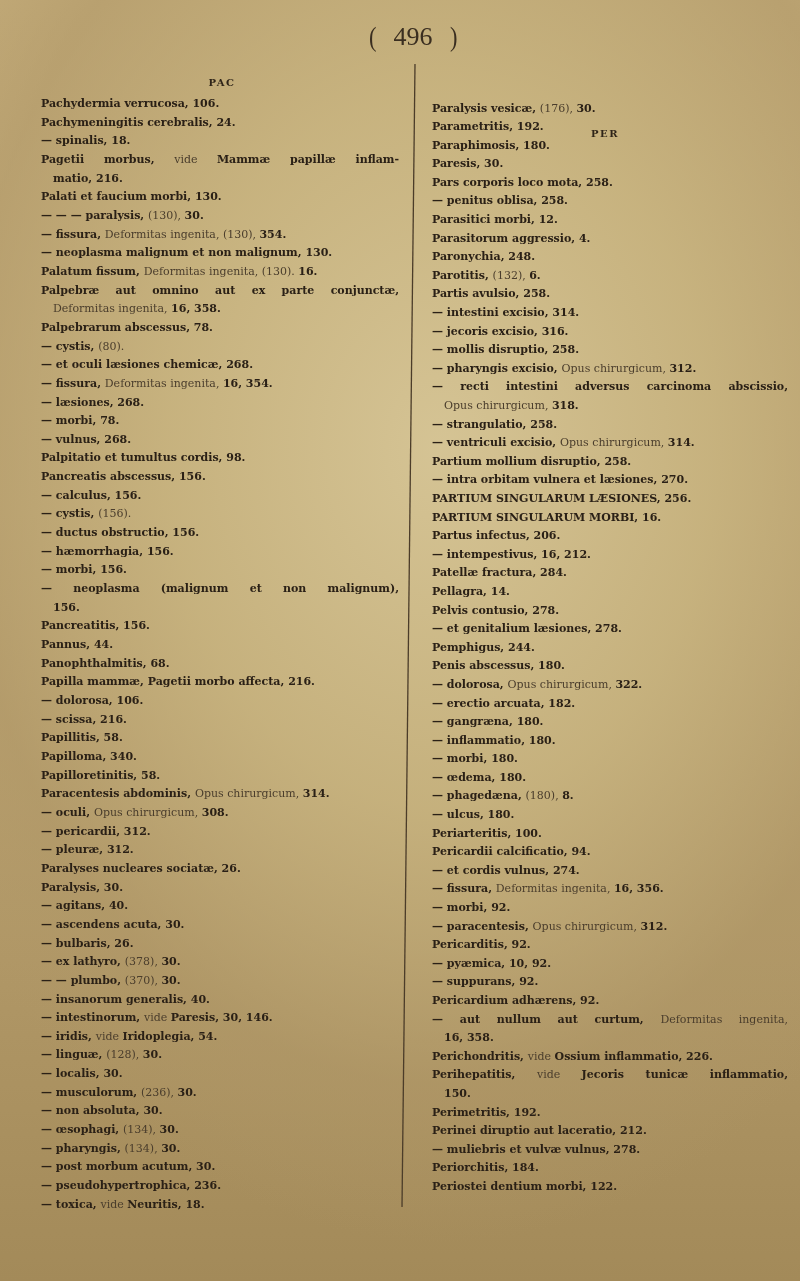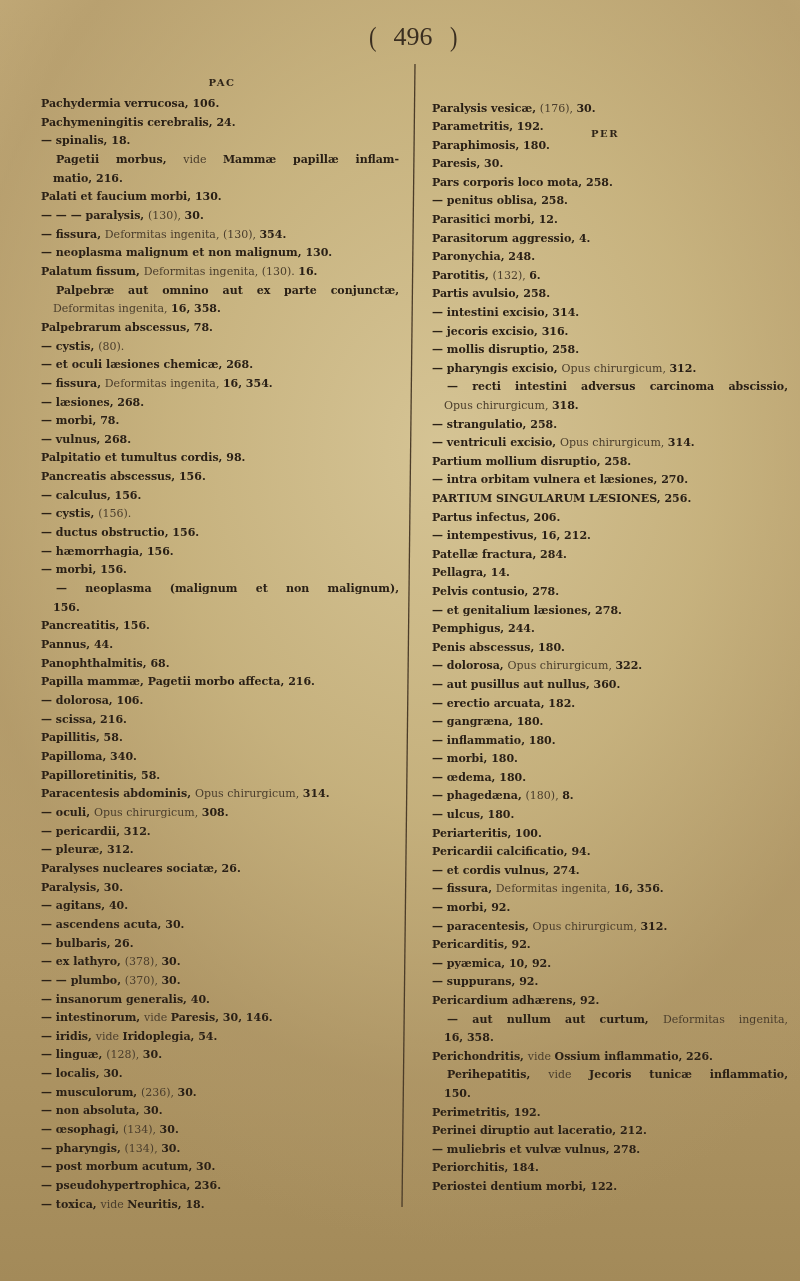--- a/index.html
+++ b/index.html
@@ -26,21 +26,21 @@
     .divider { position: absolute; left: 0; top: 0; width: 800px; height: 1281px; pointer-events: none; }
     .column {
       position: absolute;
       font-family: "DejaVu Serif", serif; font-size: 11px; color: #2a2016;
     }
     .column.left { left: 41px; top: 95px; width: 358px; }
     .column.right { left: 432px; top: 99.5px; width: 356px; }
     .column.left .line { height: 18.66px; line-height: 18.66px; }
     .column.right .line { height: 18.6px; line-height: 18.6px; }
     .line { white-space: nowrap; overflow: visible; }
-    .line.justify { white-space: normal; text-align: justify; text-align-last: justify; overflow: hidden; margin-left: 15px; }
+    .line.justify { white-space: normal; text-align: justify; text-align-last: justify; overflow: hidden; }
     .line.continuation { padding-left: 12px; }
     .bold { font-weight: bold; color: #2a2016; }
     .light { font-weight: normal; color: #4a3d2c; }
   </style>
 </head>
 <body>
 
 <div class="page">
 
   <div class="page-number">
@@ -134,30 +134,30 @@
       <div class="line subentry"><span class="bold">— jecoris excisio, 316.</span></div>
       <div class="line subentry"><span class="bold">— mollis disruptio, 258.</span></div>
       <div class="line subentry"><span class="bold">— pharyngis excisio, </span><span class="light">Opus chirurgicum, </span><span class="bold">312.</span></div>
       <div class="line subentry justify"><span class="bold">— recti intestini adversus carcinoma abscissio,</span></div>
       <div class="line continuation"><span class="light">Opus chirurgicum, </span><span class="bold">318.</span></div>
       <div class="line subentry"><span class="bold">— strangulatio, 258.</span></div>
       <div class="line subentry"><span class="bold">— ventriculi excisio, </span><span class="light">Opus chirurgicum, </span><span class="bold">314.</span></div>
       <div class="line entry"><span class="bold">Partium mollium disruptio, 258.</span></div>
       <div class="line subentry"><span class="bold">— intra orbitam vulnera et læsiones, 270.</span></div>
       <div class="line entry"><span class="bold">PARTIUM SINGULARUM LÆSIONES, 256.</span></div>
+      <div class="line entry"><span class="bold">PARTIUM SINGULARUM MORBI, 16.</span></div>
       <div class="line entry"><span class="bold">Partus infectus, 206.</span></div>
       <div class="line subentry"><span class="bold">— intempestivus, 16, 212.</span></div>
       <div class="line entry"><span class="bold">Patellæ fractura, 284.</span></div>
       <div class="line entry"><span class="bold">Pellagra, 14.</span></div>
       <div class="line entry"><span class="bold">Pelvis contusio, 278.</span></div>
       <div class="line subentry"><span class="bold">— et genitalium læsiones, 278.</span></div>
       <div class="line entry"><span class="bold">Pemphigus, 244.</span></div>
       <div class="line entry"><span class="bold">Penis abscessus, 180.</span></div>
       <div class="line subentry"><span class="bold">— dolorosa, </span><span class="light">Opus chirurgicum, </span><span class="bold">322.</span></div>
-      <div class="line subentry"><span class="bold">— aut pusillus aut nullus, 360.</span></div>
       <div class="line subentry"><span class="bold">— erectio arcuata, 182.</span></div>
       <div class="line subentry"><span class="bold">— gangræna, 180.</span></div>
       <div class="line subentry"><span class="bold">— inflammatio, 180.</span></div>
       <div class="line subentry"><span class="bold">— morbi, 180.</span></div>
       <div class="line subentry"><span class="bold">— œdema, 180.</span></div>
       <div class="line subentry"><span class="bold">— phagedæna, </span><span class="light">(180), </span><span class="bold">8.</span></div>
       <div class="line subentry"><span class="bold">— ulcus, 180.</span></div>
       <div class="line entry"><span class="bold">Periarteritis, 100.</span></div>
       <div class="line entry"><span class="bold">Pericardii calcificatio, 94.</span></div>
       <div class="line subentry"><span class="bold">— et cordis vulnus, 274.</span></div>

